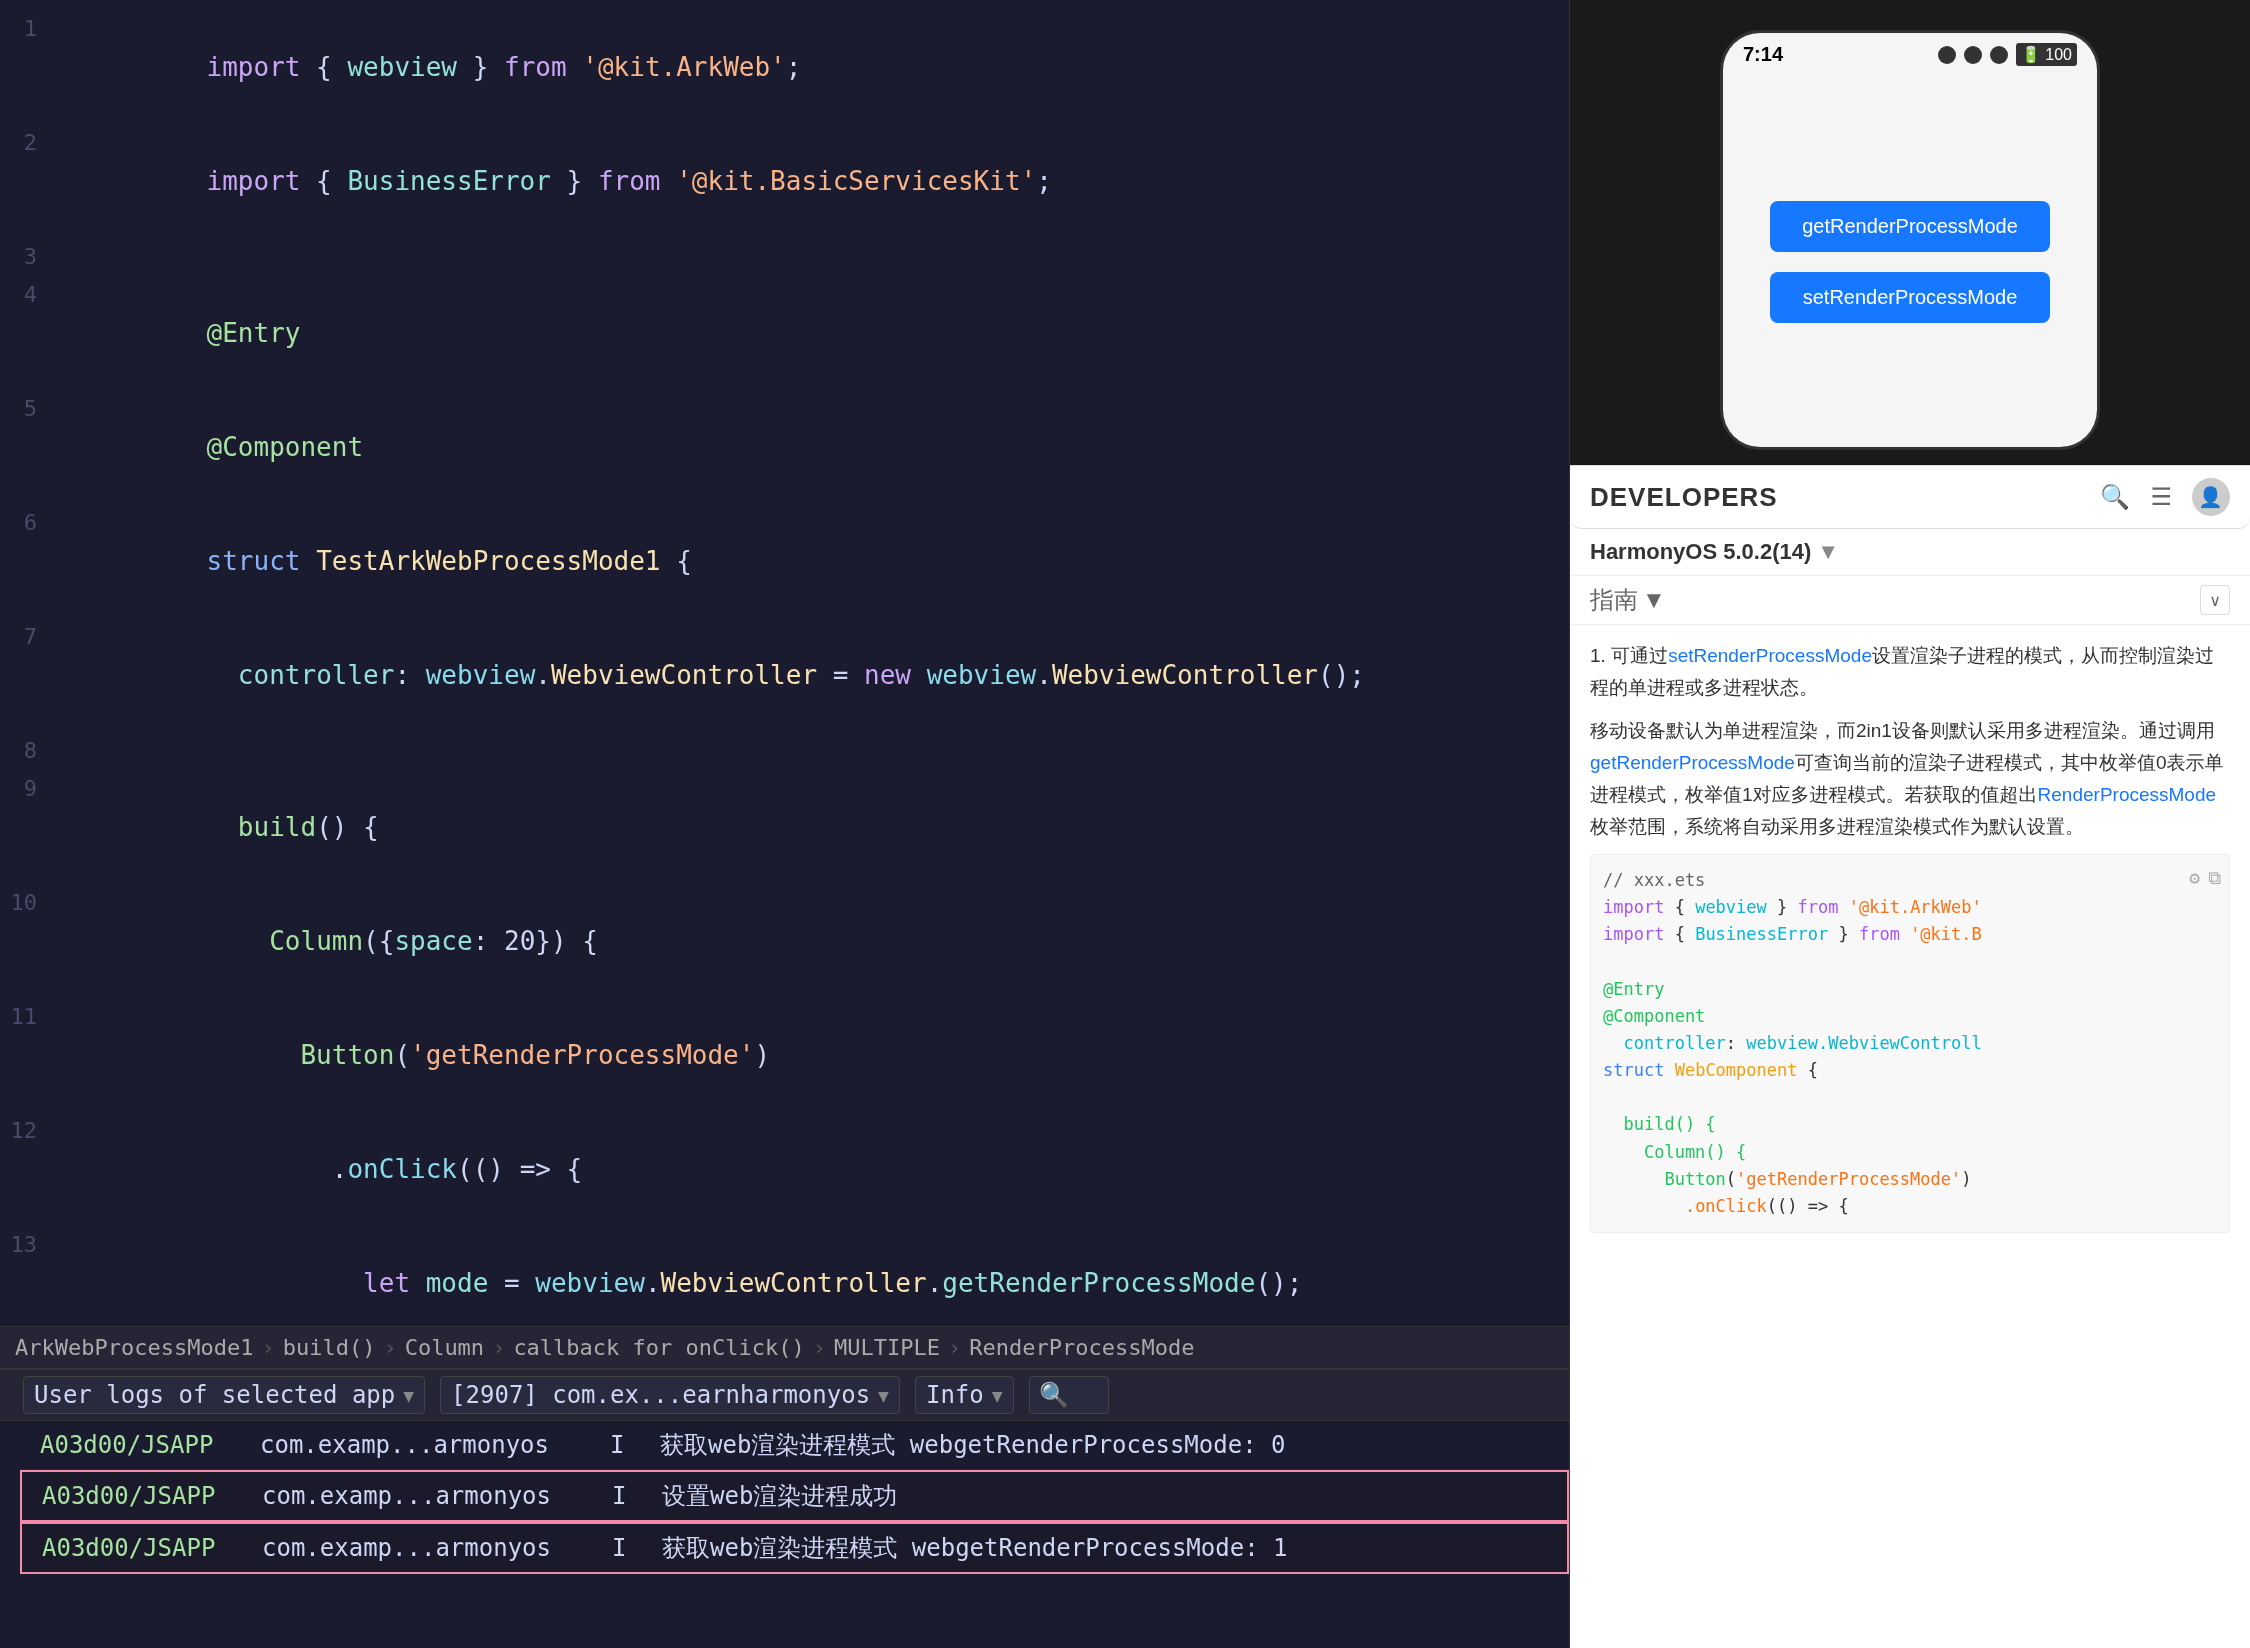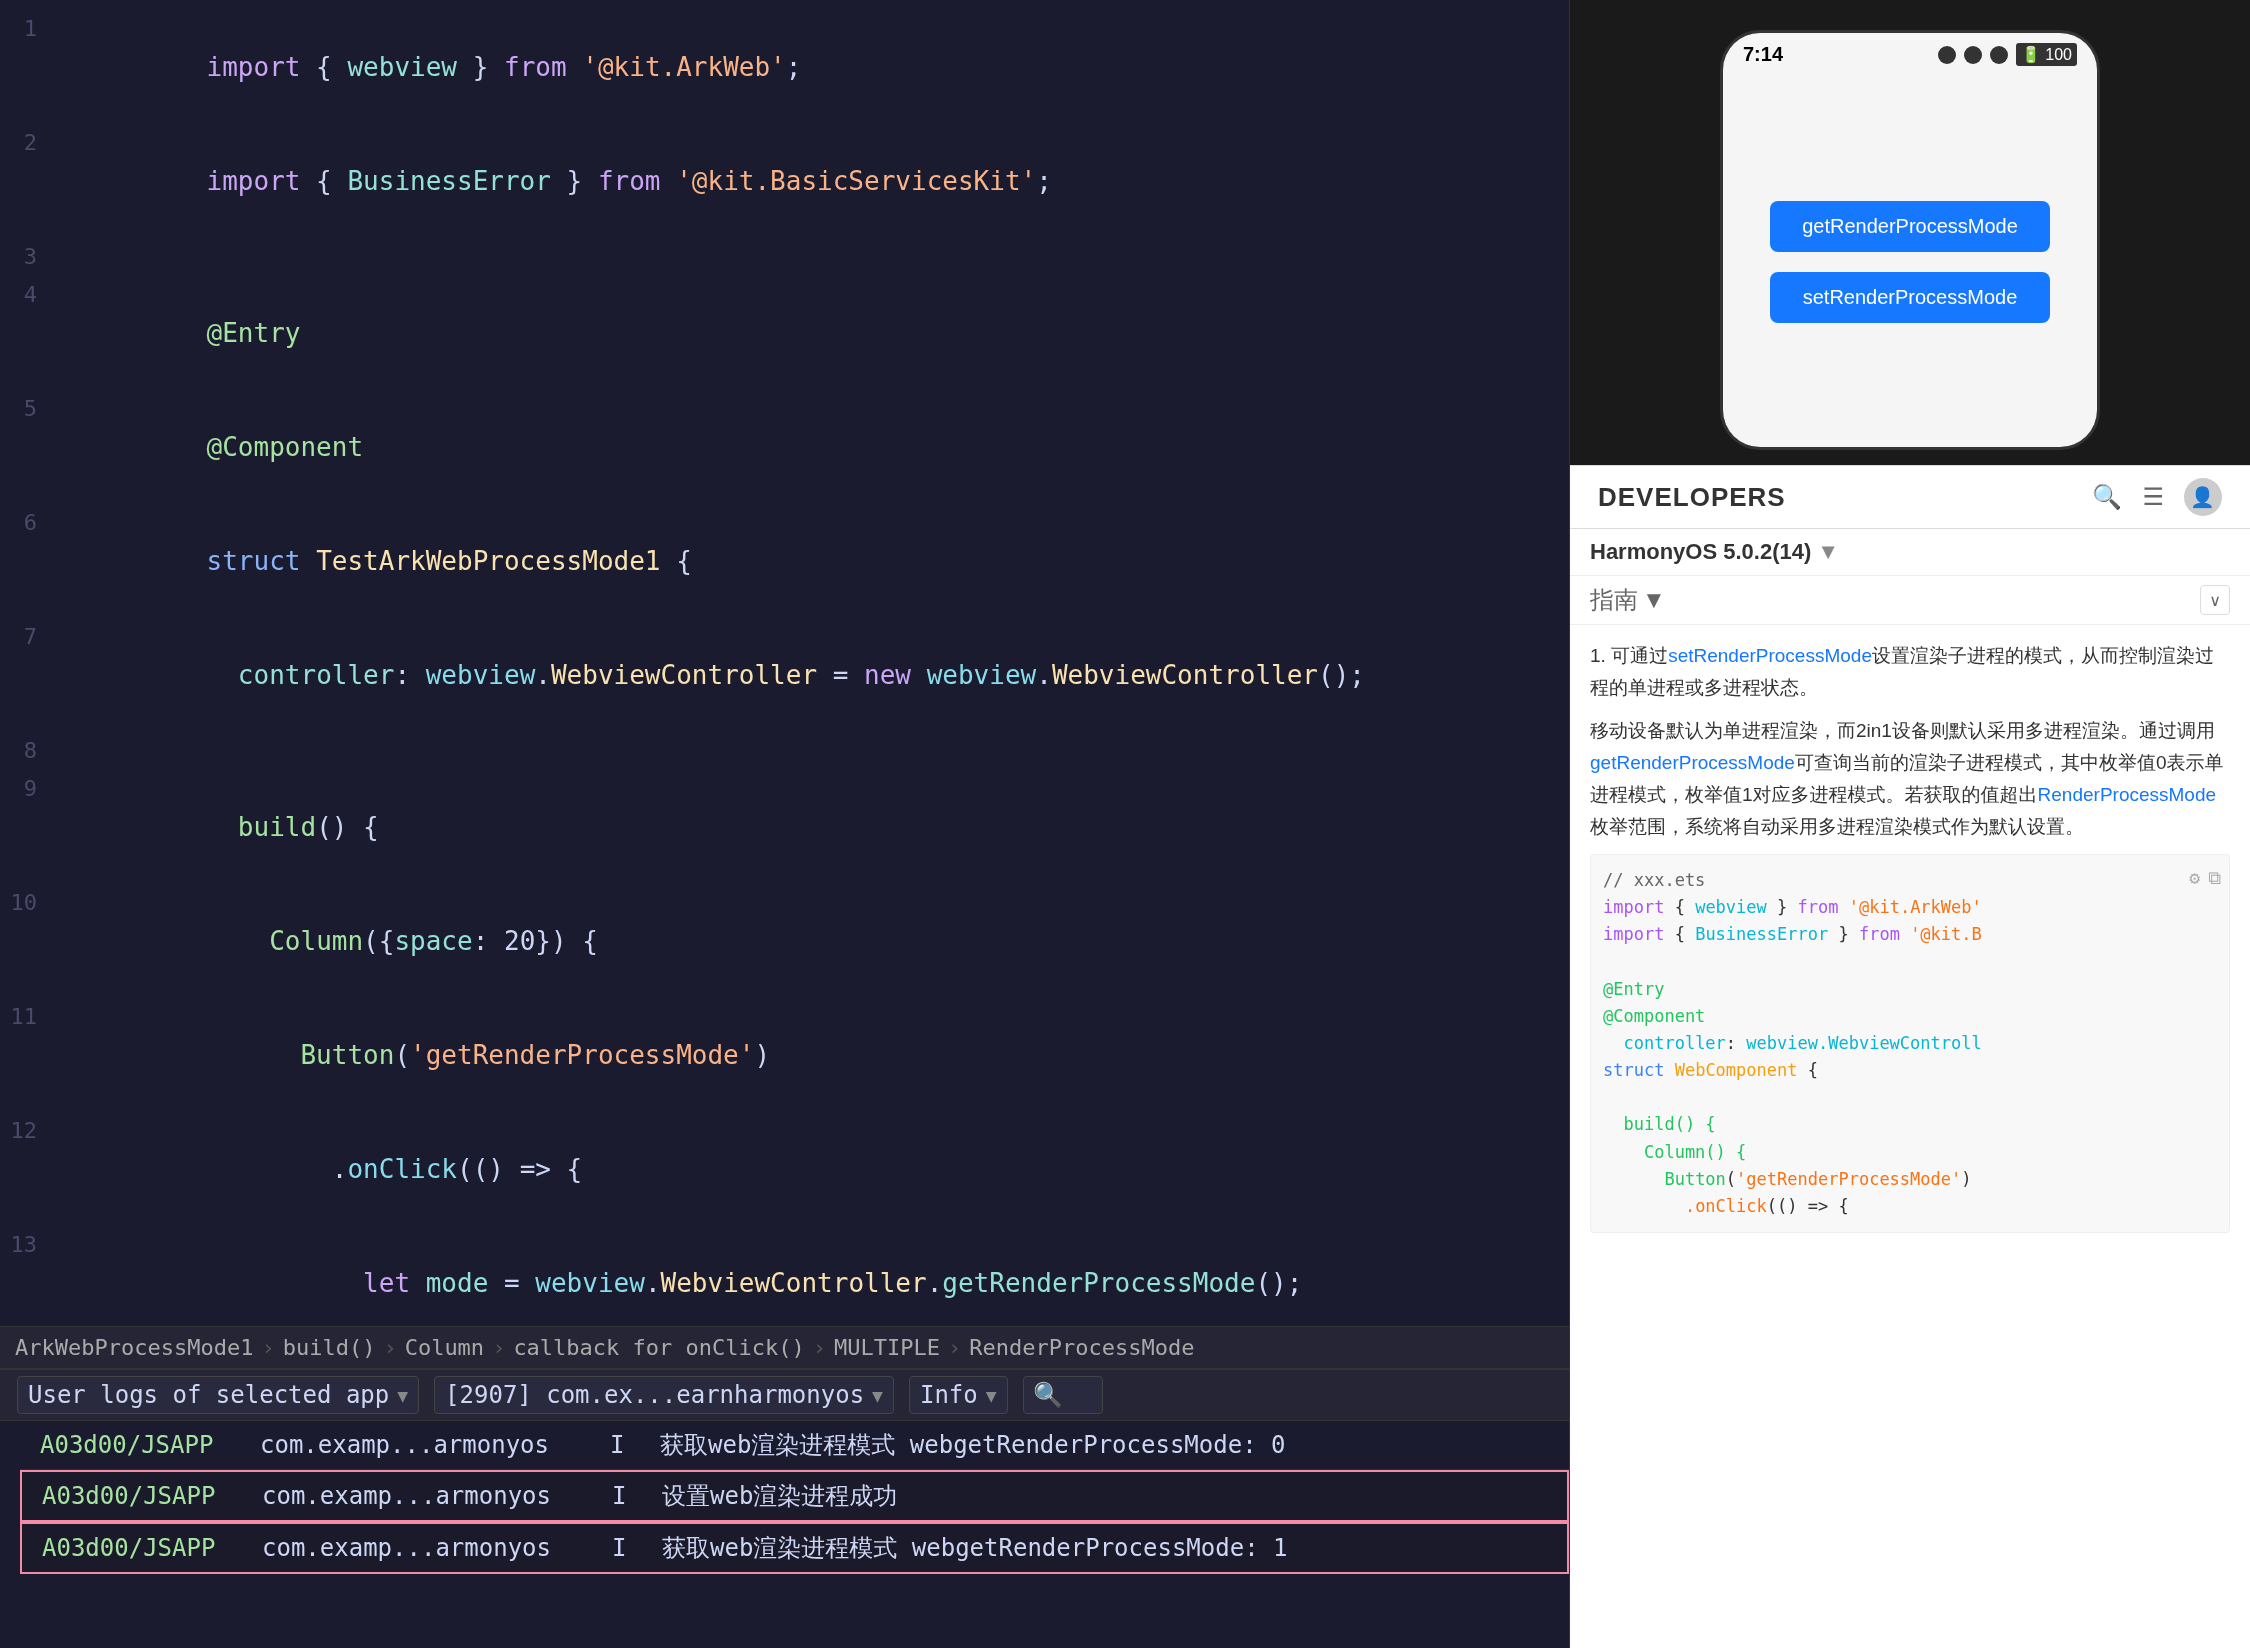--- a/index.html
+++ b/index.html
@@ -104,21 +104,21 @@
       background: #1a1b2e;
       border-top: 2px solid #333;
       display: flex;
       flex-direction: column;
     }
 
     .bottom-toolbar {
       display: flex;
       align-items: center;
       background: #252535;
-      padding: 6px 17px;
+      padding: 6px 23px;
       gap: 15px;
       border-bottom: 1px solid #333;
     }
 
     .toolbar-select {
       background: #2a2a3e;
       border: 1px solid #444;
       border-radius: 4px;
       color: #cdd6f4;
       font-size: 24px;
@@ -267,25 +267,26 @@
       flex: 1;
       background: #fff;
       overflow: hidden;
       display: flex;
       flex-direction: column;
       border-top: 1px solid #ddd;
     }
 
     .docs-header {
       background: #fff;
-      padding: 12px 28px;
+      padding: 12px 20px;
       display: flex;
       align-items: center;
       justify-content: space-between;
       border-bottom: 1px solid #ddd;
+      border-radius: 12px;
     }
 
     .docs-title {
       font-size: 26px;
       font-weight: bold;
       color: #333;
       font-family: sans-serif;
       letter-spacing: 1px;
     }
 

